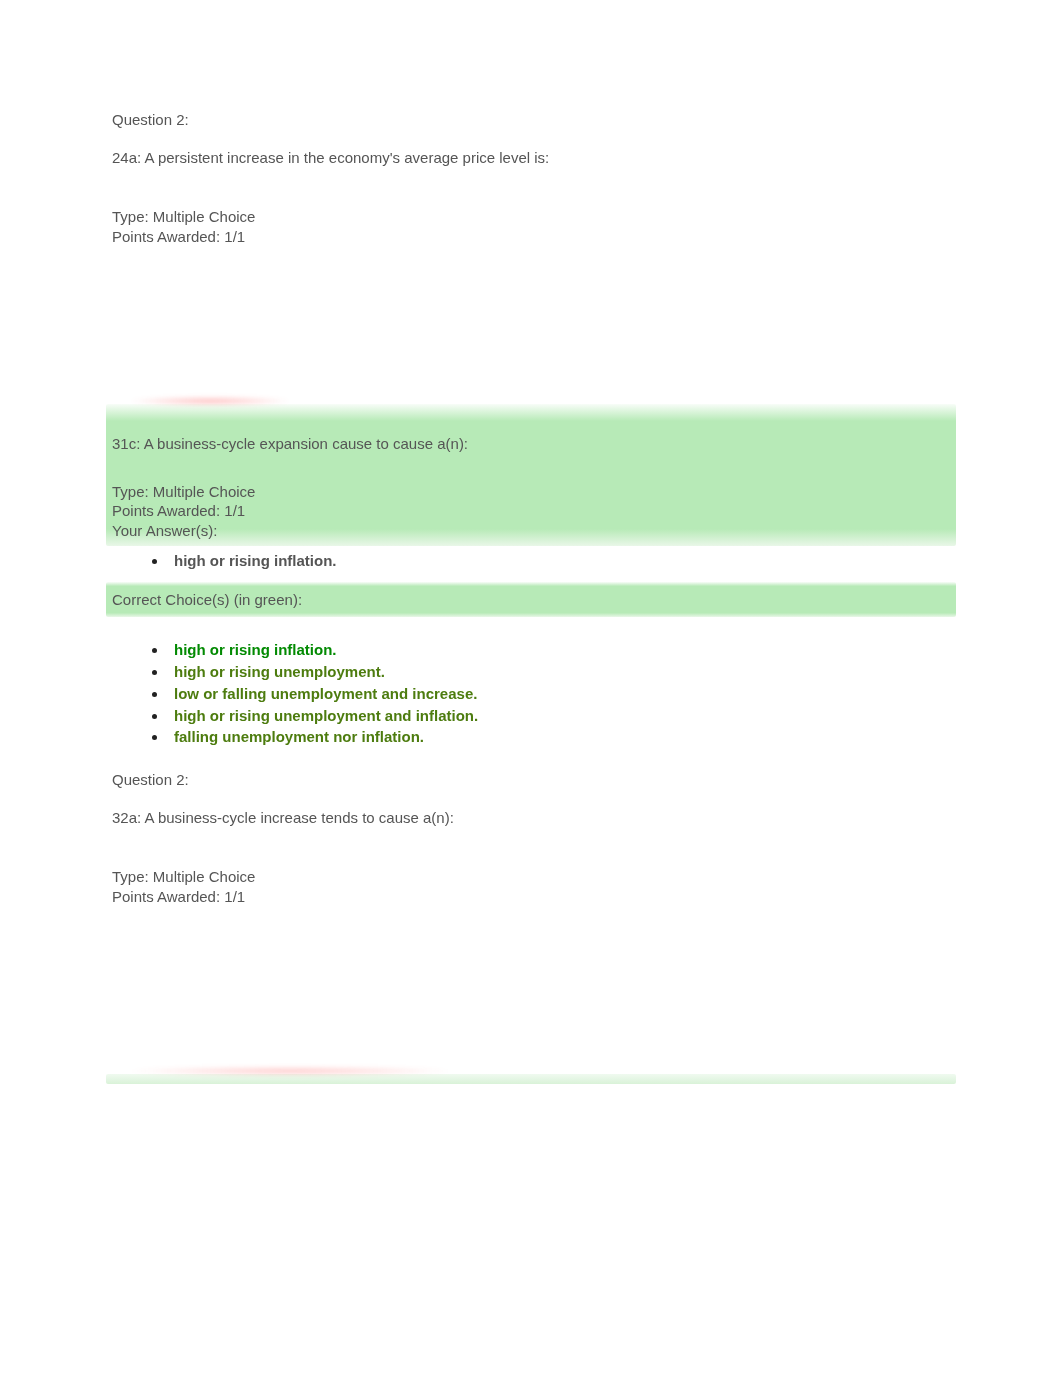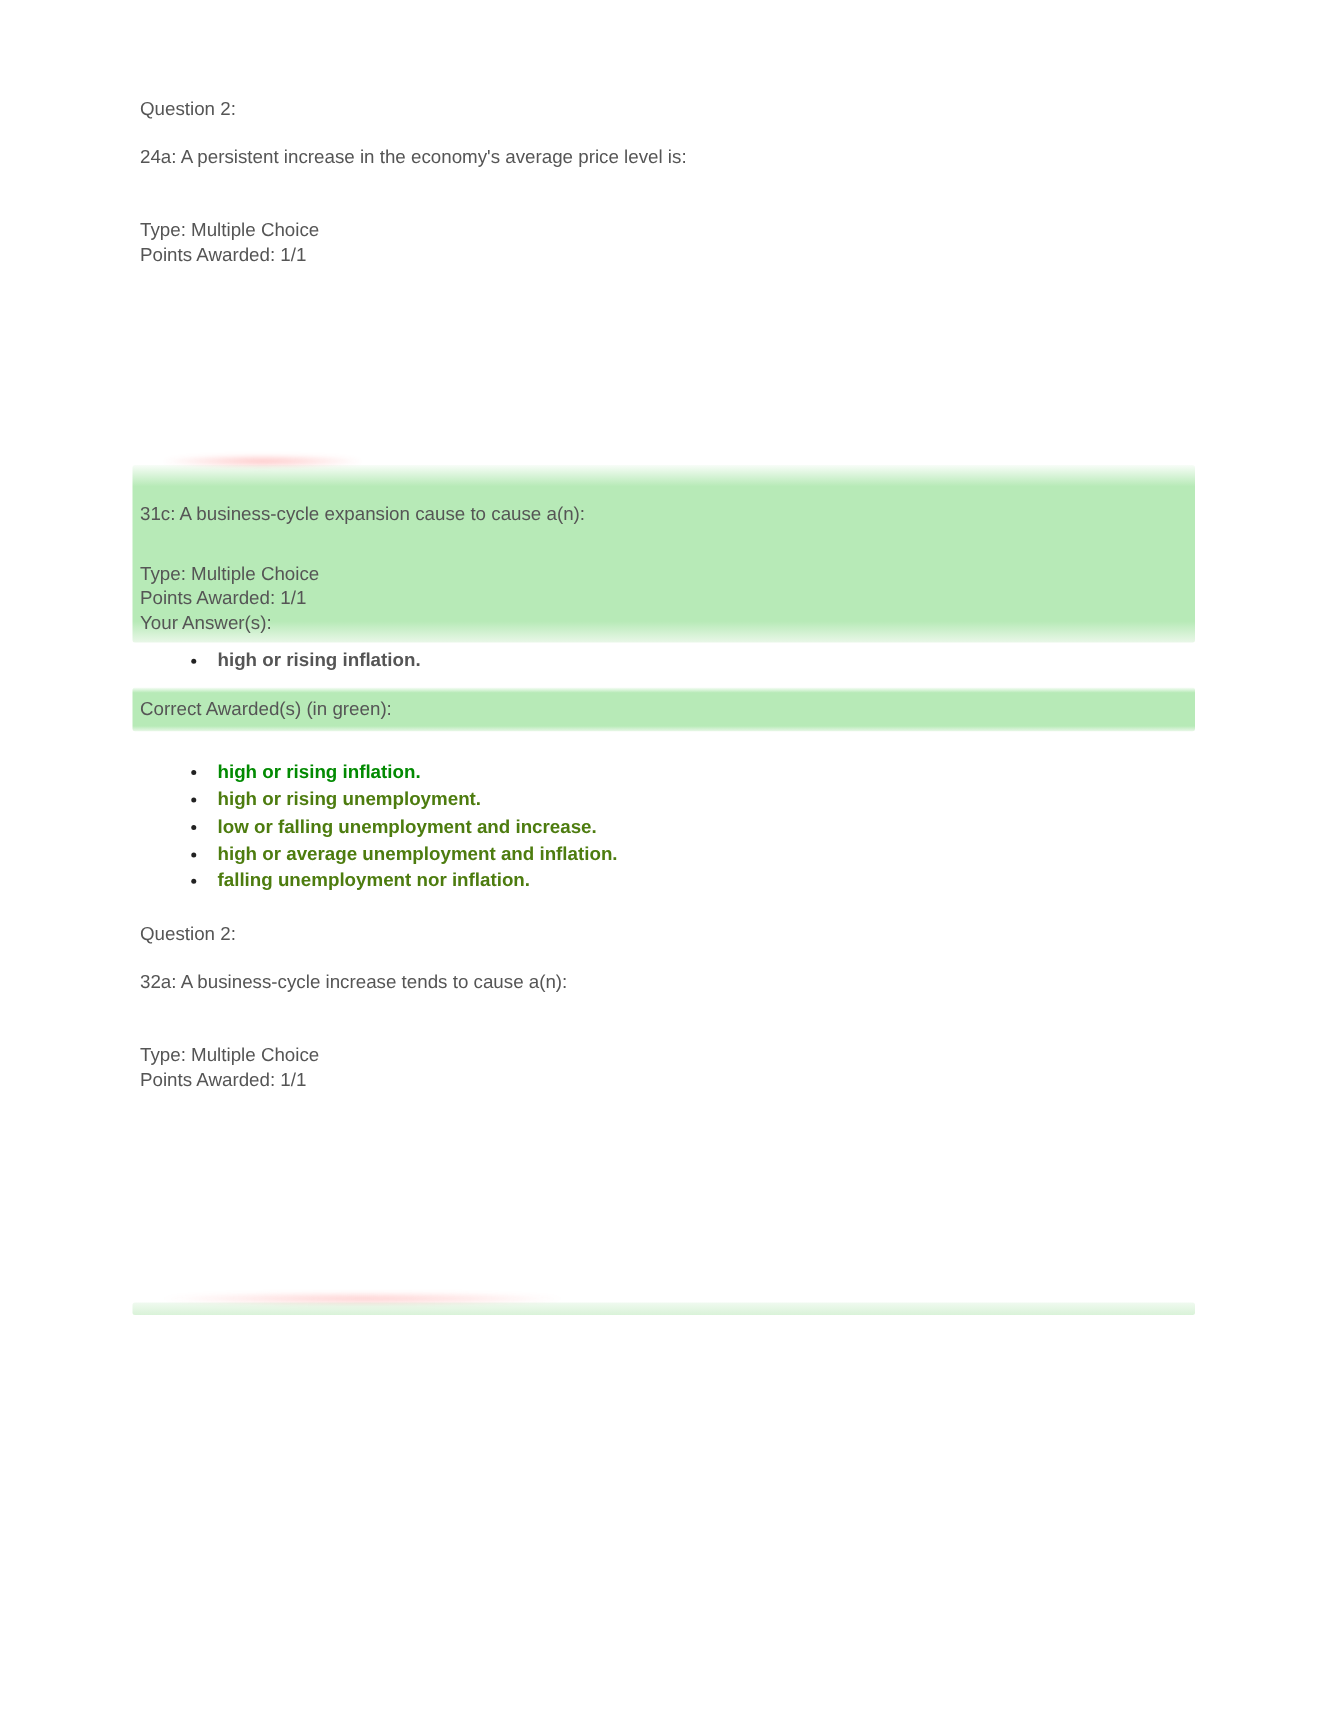--- a/index.html
+++ b/index.html
@@ -5,21 +5,21 @@
   html, body {
     margin: 0;
     padding: 0;
     width: 1062px;
     background: #ffffff;
     font-family: Arial, Helvetica, sans-serif;
     font-size: 15px;
     color: #555555;
   }
   .page {
-    padding: 78px 112px 200px 112px;
+    padding: 110px 112px 200px 112px;
     box-sizing: border-box;
   }
   .line {
     line-height: 1.3;
   }
   .question-label {
     margin-bottom: 18px;
   }
   .question-text {
     margin-bottom: 40px;
@@ -125,37 +125,37 @@
     <div class="line">Your Answer(s):</div>
   </div>
 
   <ul class="answers">
     <li>
       <span class="ans-plain">high or rising inflation.</span>
     </li>
   </ul>
 
   <div class="hl-green hl-green-thin">
-    <div class="line">Correct Awarded(s) (in green):</div>
+    <div class="line">Correct Choice(s) (in green):</div>
   </div>
 
   <div style="height:18px"></div>
 
   <ul class="answers">
     <li>
       <span class="ans-correct">high or rising inflation.</span>
     </li>
     <li>
       <span class="ans-wrong">high or rising unemployment.</span>
     </li>
     <li>
       <span class="ans-wrong">low or falling unemployment and increase.</span>
     </li>
     <li>
-      <span class="ans-wrong">high or average unemployment and inflation.</span>
+      <span class="ans-wrong">high or rising unemployment and inflation.</span>
     </li>
     <li>
       <span class="ans-wrong">falling unemployment nor inflation.</span>
     </li>
   </ul>
 
   <div class="section2">
     <div class="line q2b-label">Question 2:</div>
     <div class="line question-text">32a: A business-cycle increase tends to cause a(n):</div>
     <div class="meta" style="margin-bottom:160px;">

